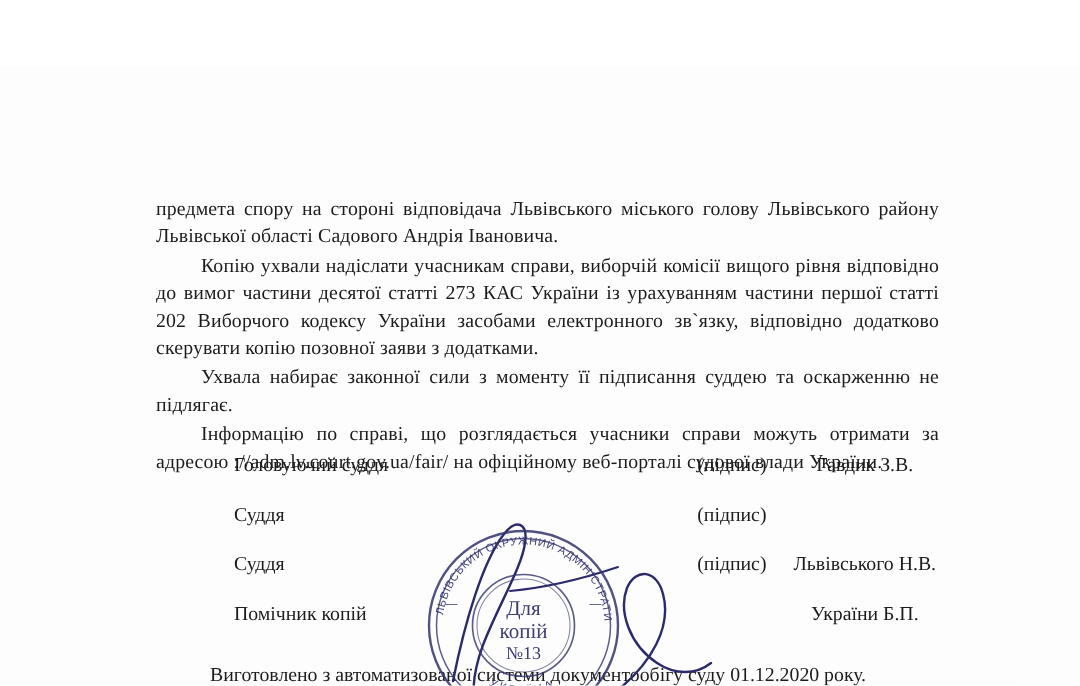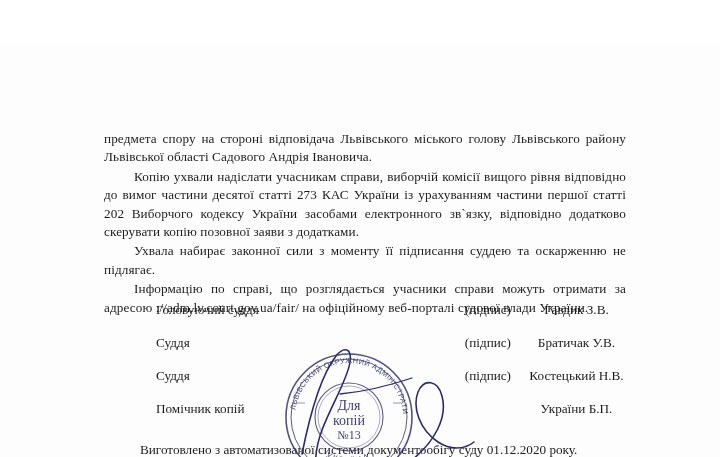--- a/index.html
+++ b/index.html
@@ -115,26 +115,25 @@
 
   <div class="sign-block">
     <div class="sign-row">
       <span class="sign-role">Головуючий суддя</span>
       <span class="sign-mid">(підпис)</span>
       <span class="sign-name">Гавдик З.В.</span>
     </div>
     <div class="sign-row">
       <span class="sign-role">Суддя</span>
       <span class="sign-mid">(підпис)</span>
-      <span class="sign-name">Братичак У.В.</span>
     </div>
     <div class="sign-row">
       <span class="sign-role">Суддя</span>
       <span class="sign-mid">(підпис)</span>
-      <span class="sign-name">Костецький Н.В.</span>
+      <span class="sign-name">Львівського Н.В.</span>
     </div>
     <div class="sign-row">
       <span class="sign-role">Помічник копій</span>
       <span class="sign-mid"></span>
       <span class="sign-name">України Б.П.</span>
     </div>
   </div>
 
   <div class="footer-line">Виготовлено з автоматизованої системи документообігу суду 01.12.2020 року.</div>
 

